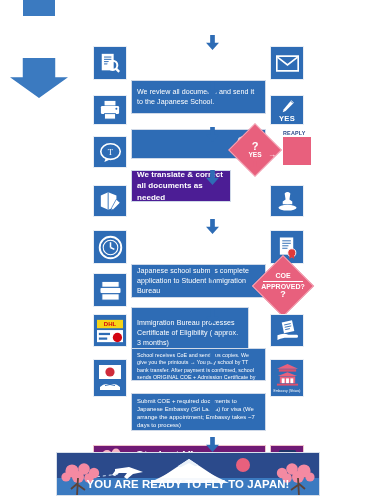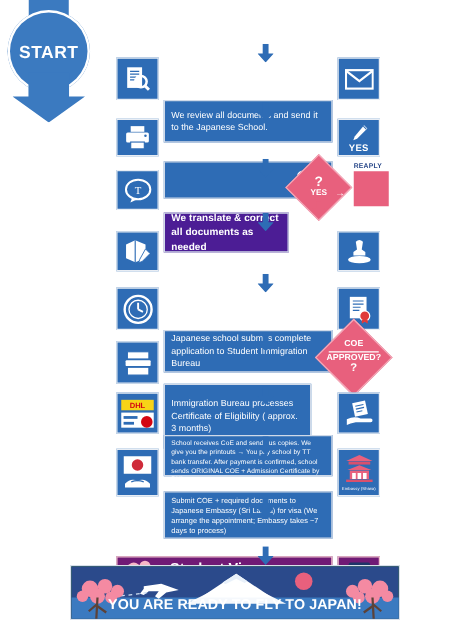--- a/index.html
+++ b/index.html
@@ -118,23 +118,20 @@
   }
   .sakura{ position:absolute; }
 </style>
 </head>
 <body>
 
 <div id="stage">
 
   <div class="start-stack">
     <div class="start-tab"></div>
-    <div class="start-circle">
-      <span>START</span>
-    </div>
     <div class="start-arrow"></div>
   </div>
 
 
   <div class="darrow" style="left:206px; top:35px;"></div>
 
   <div class="icon-box" style="left:93px; top:46px; width:34px; height:34px;">
     <svg class="glyph" width="22" height="22" viewBox="0 0 24 24">
       <rect x="3" y="2" width="13" height="18" fill="#ffffff"></rect>
       <g stroke="#2e6cb5" stroke-width="1.1">

